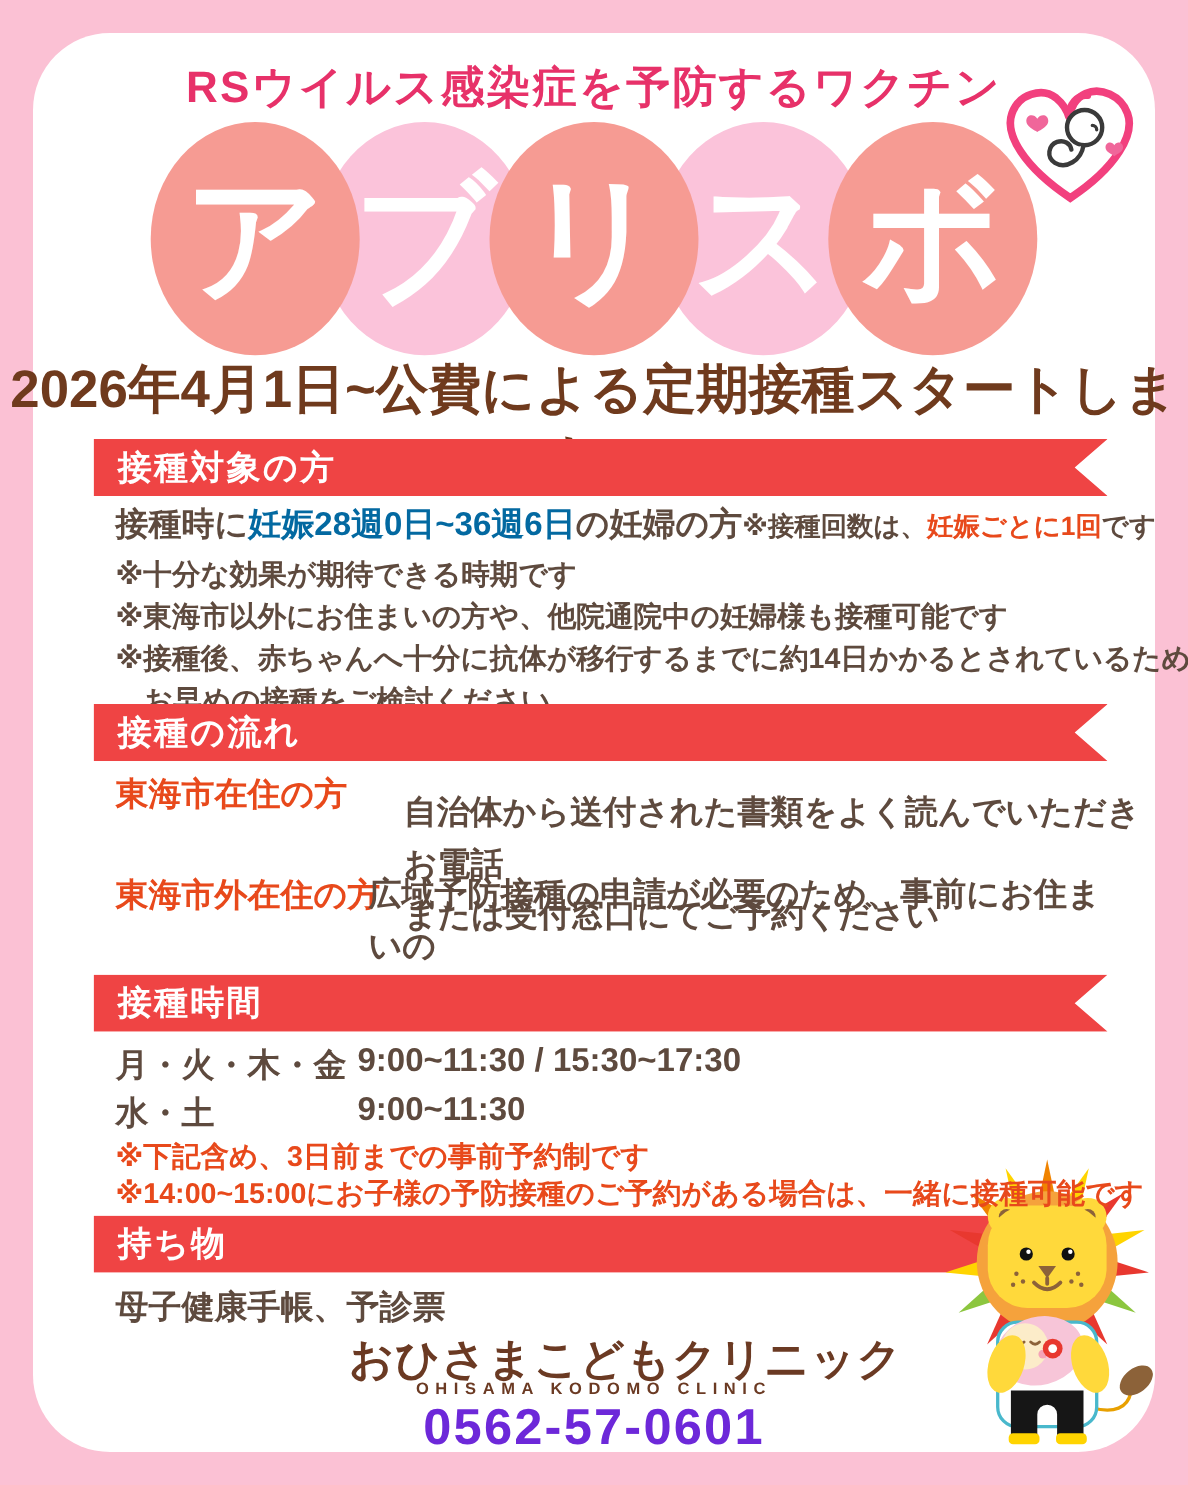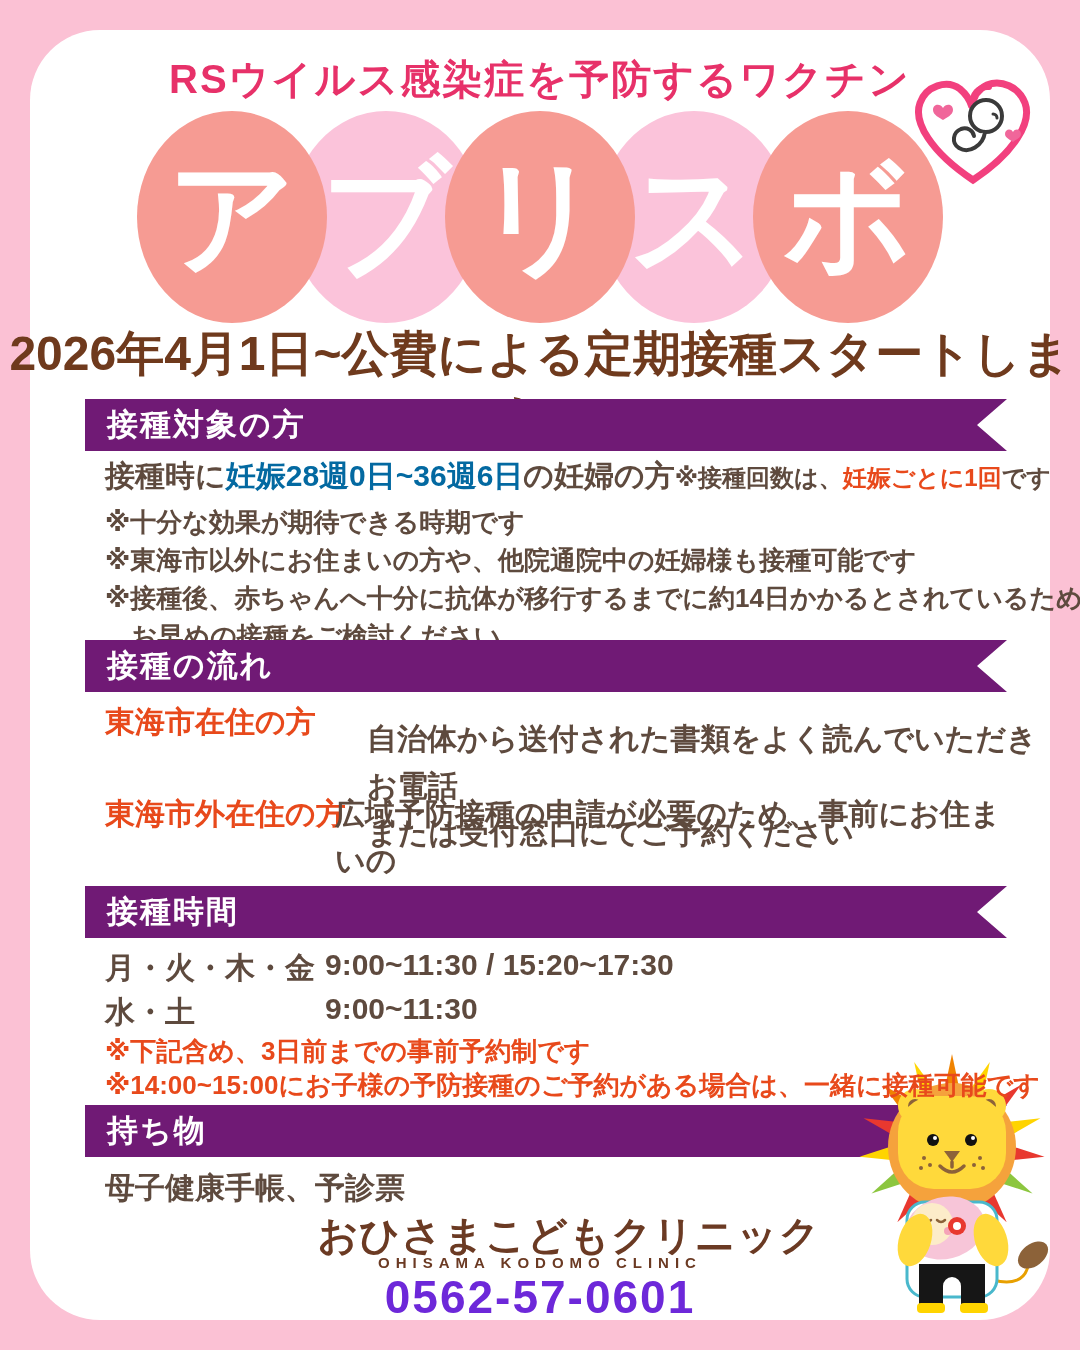--- a/index.html
+++ b/index.html
@@ -31,21 +31,21 @@
   .c-pink{background:#fbc3da;z-index:1;}
   .title-char{
     color:#ffffff;font-size:126px;font-weight:800;line-height:1;
     position:relative;z-index:3;
   }
   .headline{
     top:322px;left:0;width:1080px;text-align:center;
     font-size:48px;font-weight:800;color:#6f3a1d;
   }
   .ribbon{
-    left:85px;width:922px;height:52px;background:#701a75;
+    left:85px;width:922px;height:52px;background:#ef4444;
     clip-path:polygon(0 0,100% 0,calc(100% - 30px) 50%,100% 100%,0 100%);
     display:flex;align-items:center;box-sizing:border-box;padding-left:22px;
   }
   .ribbon-label{color:#ffffff;font-size:31px;font-weight:800;letter-spacing:2px;}
   .t-brown{color:#5e4a3e;}
   .t-orange{color:#e8491b;}
   .hl-underline{
     color:#0369a1;text-decoration-thickness:3px;
     text-underline-offset:5px;
   }
@@ -121,21 +121,21 @@
 <div class="abs flow-text" style="top:715px;left:335px;width:690px;margin-left:32px;">自治体から送付された書類をよく読んでいただきお電話
 または受付窓口にてご予約ください</div>
 <div class="abs flow-label" style="top:794px;left:105px;">東海市外在住の方</div>
 <div class="abs flow-text" style="top:790px;left:335px;width:690px;">広域予防接種の申請が必要のため、事前にお住まいの
 自治体にご確認ください</div>
 
 <div class="abs ribbon" style="top:886px;">
   <span class="ribbon-label">接種時間</span>
 </div>
 <div class="abs hours-days" style="top:948px;left:105px;">月・火・木・金</div>
-<div class="abs hours-time" style="top:948px;left:325px;">9:00~11:30 / 15:20~17:30</div>
+<div class="abs hours-time" style="top:948px;left:325px;">9:00~11:30 / 15:30~17:30</div>
 <div class="abs hours-days" style="top:992px;left:105px;">水・土</div>
 <div class="abs hours-time" style="top:992px;left:325px;">9:00~11:30</div>
 <div class="abs hours-notes">※下記含め、3日前までの事前予約制です
 ※14:00~15:00にお子様の予防接種のご予約がある場合は、一緒に接種可能です</div>
 
 <div class="abs ribbon" style="top:1105px;">
   <span class="ribbon-label">持ち物</span>
 </div>
 <div class="abs items-text">母子健康手帳、予診票</div>
 

